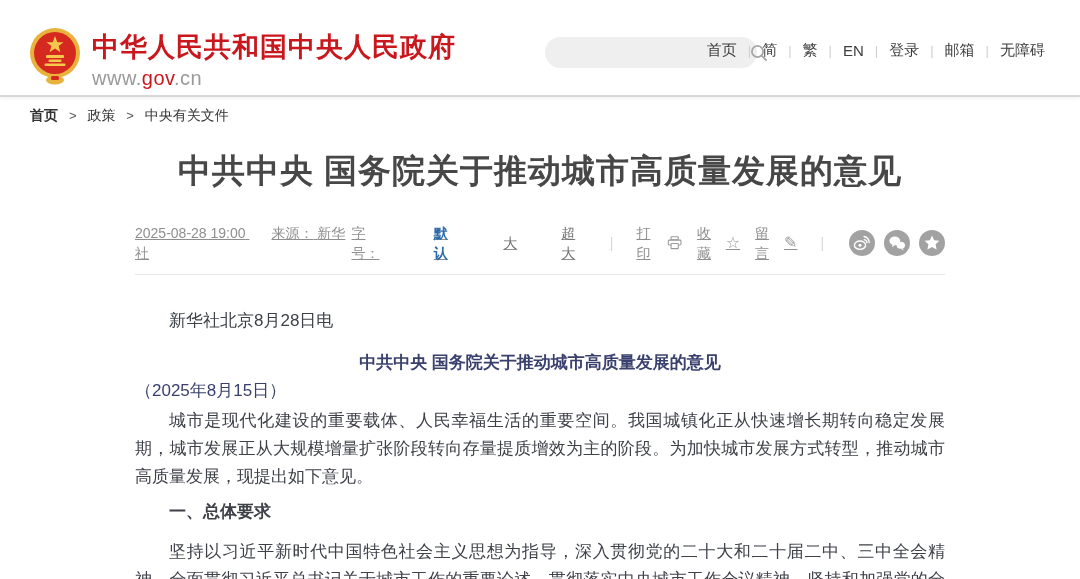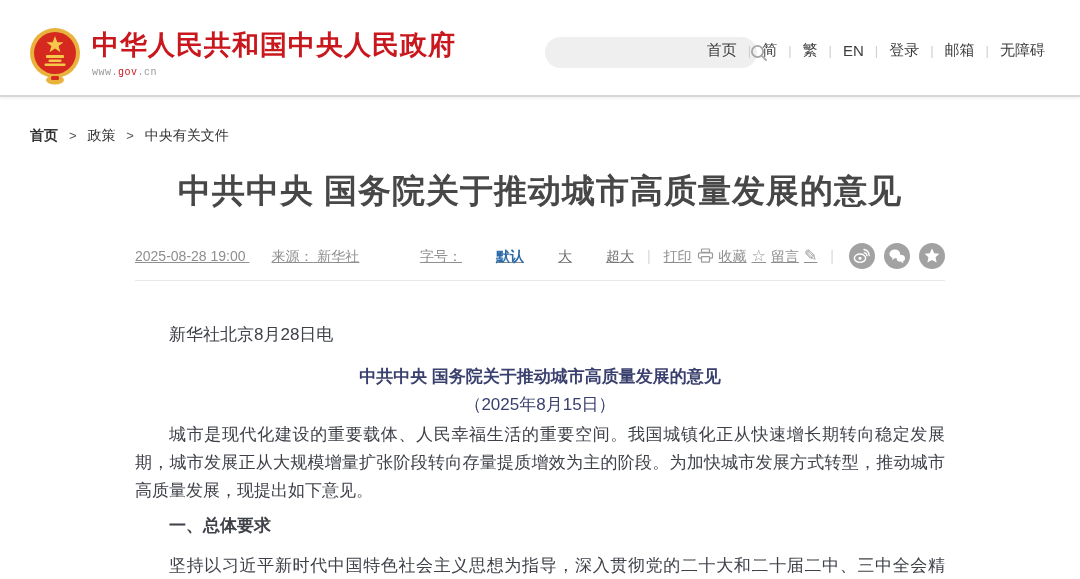--- a/index.html
+++ b/index.html
@@ -4,65 +4,65 @@
 <style>
   * { margin:0; padding:0; box-sizing:border-box; }
   html,body { width:1080px; height:579px; overflow:hidden; background:#fff;
     font-family:"Liberation Sans","DejaVu Sans",sans-serif; }
 
   
   .header { position:relative; height:97px; background:#fff;
     border-bottom:2px solid #d7d7d7; box-shadow:0 2px 3px rgba(0,0,0,.05); }
   .logo-wrap { position:absolute; left:28px; top:26px; display:flex; align-items:flex-start; }
   .emblem { width:54px; height:62px; margin-right:10px; }
-  .site-text { padding-top:6px;font-family:Liberation Mono, monospace; }
+  .site-text { padding-top:6px; }
   .site-title { font-size:27px; font-weight:bold; color:#C9171E; letter-spacing:1px; line-height:30px; }
-  .site-url { margin-top:5px; font-size:10px; color:#9a9a9a; letter-spacing:.5px; }
+  .site-url { margin-top:5px; font-size:20px; color:#9a9a9a; letter-spacing:.5px; }
   .site-url .gov { color:#C9171E; }
   .search-box { position:absolute; left:545px; top:37px; width:212px; height:31px;
     background:#efefef; border-radius:16px; display:flex; align-items:center; }
   .search-input { flex:1; height:100%; border:none; outline:none; background:transparent;
     padding:0 8px 0 16px; font-size:14px; color:#333; }
   .search-icon { margin-right:12px; display:flex; }
   .top-nav { position:absolute; right:24px; top:41px; display:flex; align-items:center;
     font-size:15px; color:#3c3c3c; }
   .top-nav .nav-item { padding:0 11px; cursor:pointer; white-space:nowrap; }
   .top-nav .sep { color:#cfcfcf; font-size:13px; }
 
   
-  .breadcrumb { padding:30px 0 0 30px; font-size:14px; color:#333; }
+  .breadcrumb { padding:10px 0 0 30px; font-size:14px; color:#333; }
   .breadcrumb .crumb { cursor:pointer; }
   .breadcrumb .crumb-first { font-weight:bold; }
   .breadcrumb .bc-sep { color:#555; margin:0 7px; font-size:13px; }
 
   
   .article { width:810px; margin:0 auto 0 135px; }
   .article-title { margin-top:24px; text-align:center; font-size:33px; line-height:44px;
     font-weight:600; color:#474747; letter-spacing:1px; }
 
   .meta-row { margin-top:30px; display:flex; justify-content:space-between; align-items:center;
     font-size:14px; color:#8f8f8f; line-height:20px;text-decoration:underline; }
   .meta-left .meta-source-label { margin-left:22px; }
-  .meta-right { display:flex; align-items:center; gap:5px; }
+  .meta-right { display:flex; align-items:center; gap:15px; }
   .fs-opt { cursor:pointer; color:#6e6e6e;padding-left:29px; }
   .fs-active { color:#2B69A8; font-weight:bold; }
   .meta-sep { color:#d8d8d8; padding:0 8px; }
   .meta-action { display:flex; align-items:center; gap:5px; cursor:pointer; color:#8f8f8f; }
   .glyph-icon { font-size:16px; color:#9a9a9a; }
   .share-group { display:flex; align-items:center; gap:9px; margin-left:2px; }
   .share-circle { width:26px; height:26px; border-radius:50%; cursor:pointer; display:flex; }
 
   .meta-divider { margin-top:11px; border:none; border-top:1px solid #e8e8e8; height:0; }
 
   
   .body-text { font-size:17px; line-height:28px; color:#3f4149; text-align:justify; }
   .p-indent { text-indent:2em; }
-  .p-dateline { margin-top:40px; }
+  .p-dateline { margin-top:32px; }
   .p-doc-title { margin-top:14px; text-align:center; font-weight:bold; color:#3A406E; }
-  .p-doc-date { text-align:center; color:#3A406E; }
+  .p-doc-date { text-align:left; color:#3A406E; }
   .p-intro { margin-top:2px; }
   .p-heading { margin-top:7px; font-weight:bold; }
   .p-section { margin-top:12px; }
 </style>
 </head>
 <body>
 
 <div class="header">
   <div class="logo-wrap">
     <svg class="emblem" viewBox="0 0 54 62">

